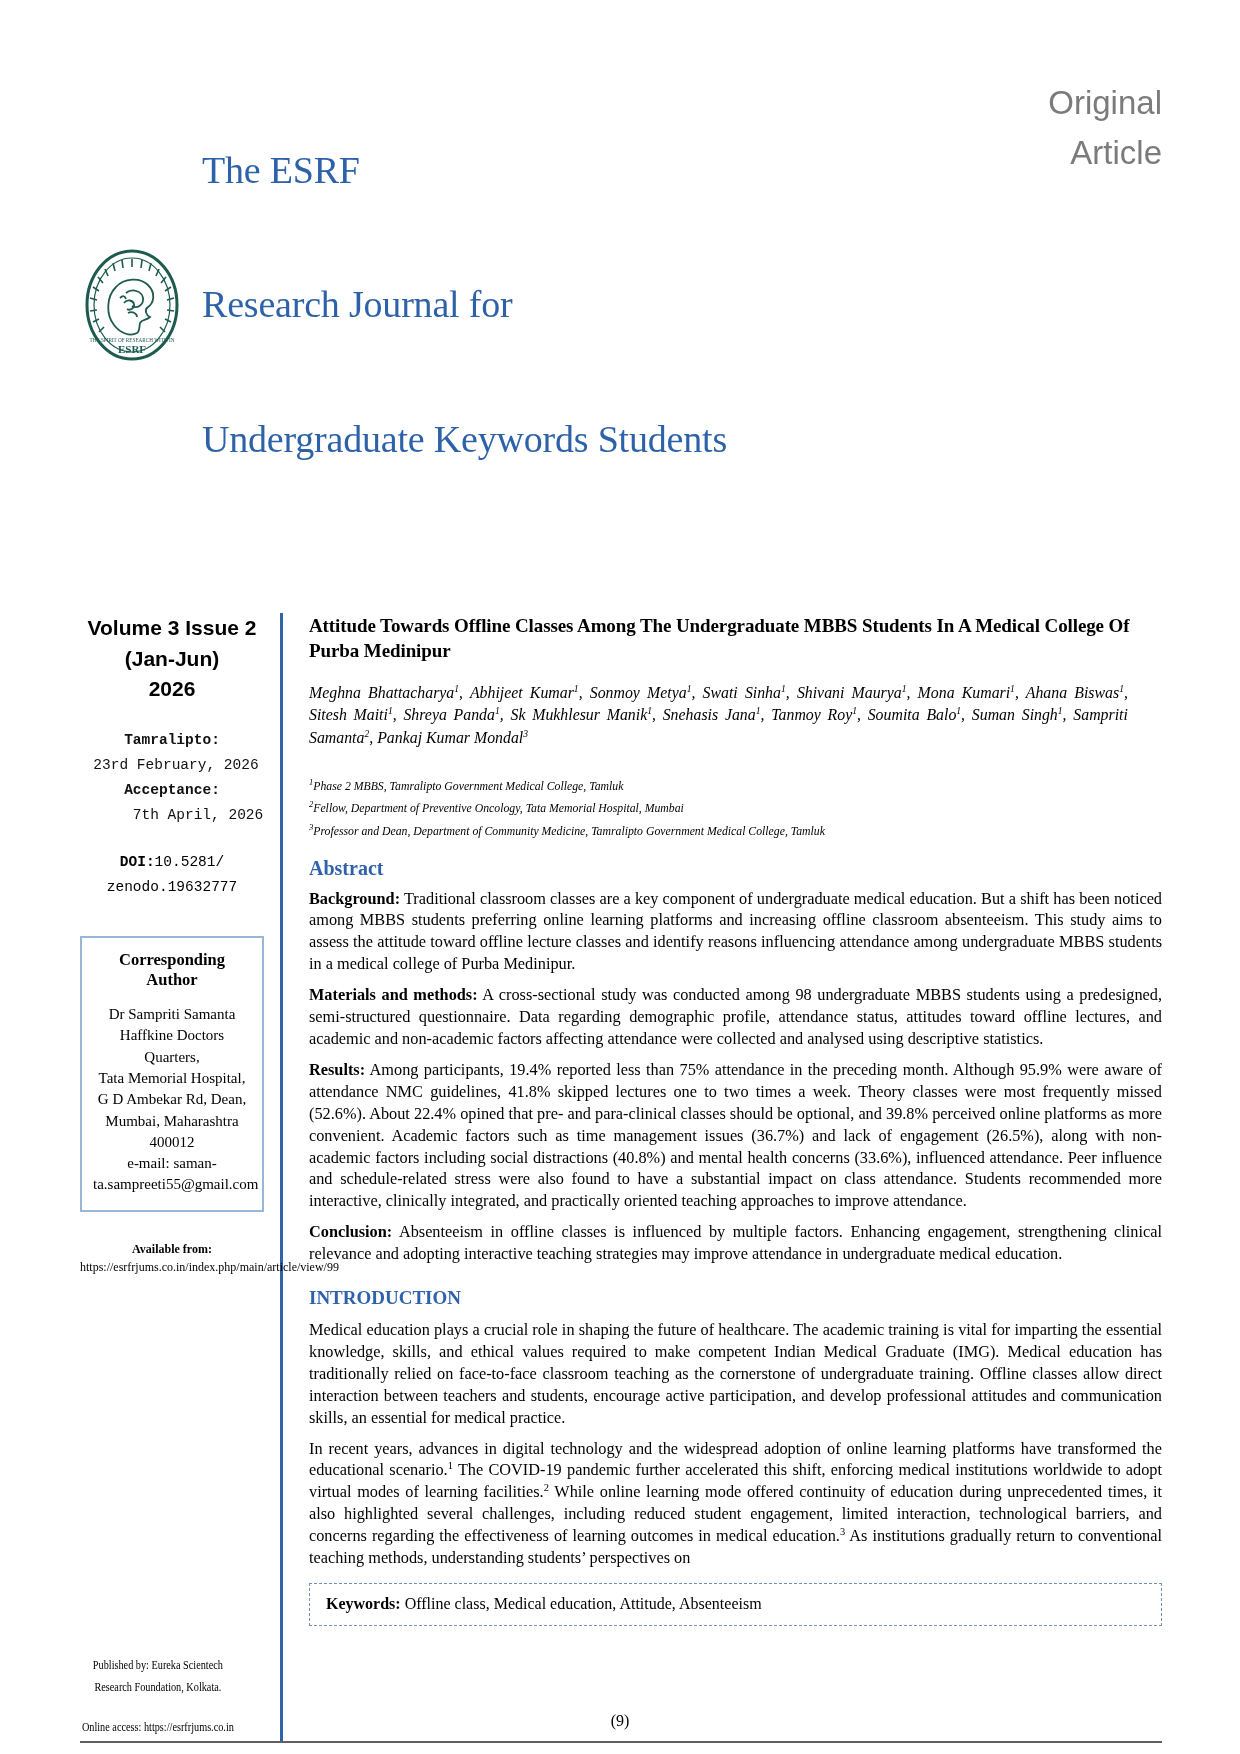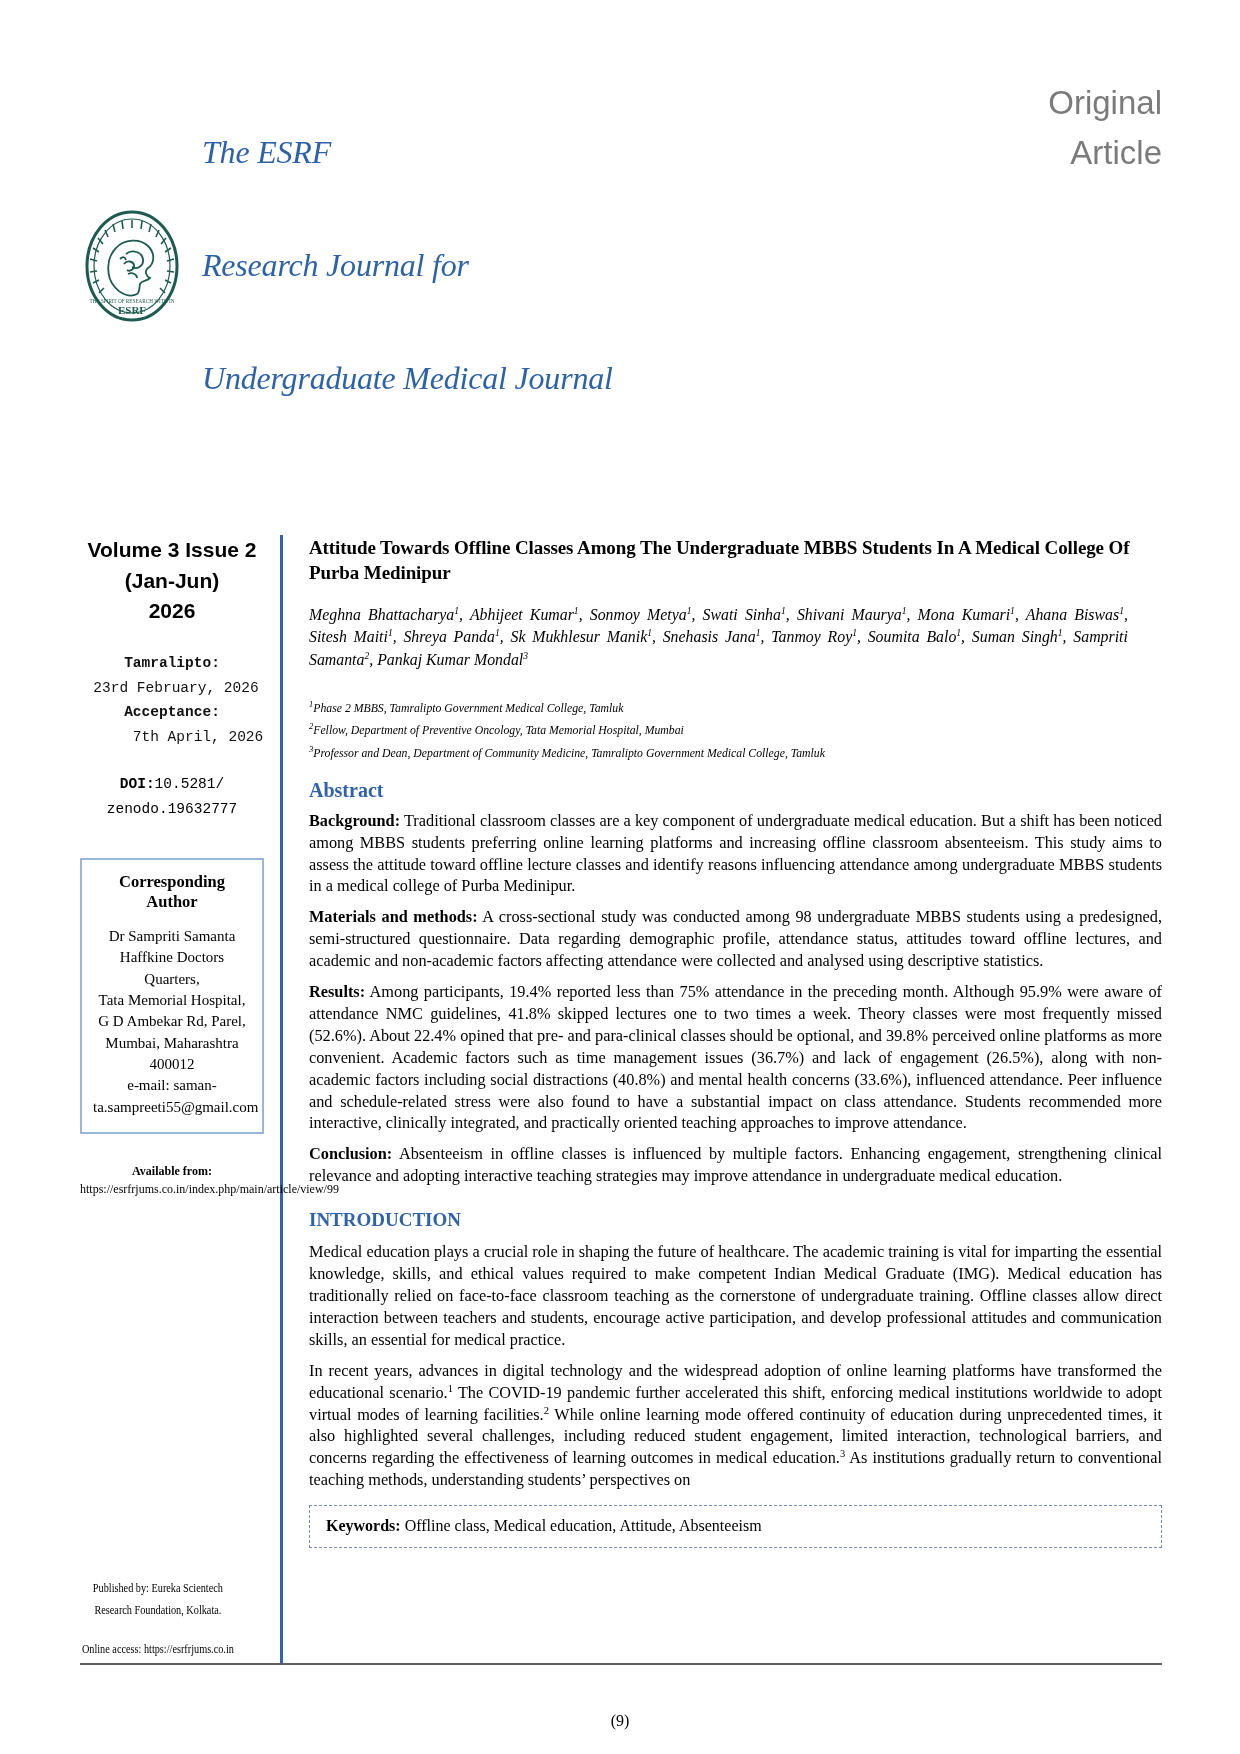--- a/index.html
+++ b/index.html
@@ -38,26 +38,25 @@
   }
   .logo-wrap {
     width: 104px;
     height: 116px;
     flex: 0 0 auto;
     position: relative;
   }
   .journal-title {
     font-family: "Liberation Serif", serif;
     color: #2e62a8;
-    font-size: 32px;
+    font-size: 38px;
     line-height: 1.18;
     font-weight: 400;
     letter-spacing: -0.2px;
     white-space: pre;
-    font-style: italic;
   }
   .journal-title .l1 { display:block; }
   .journal-title .l2 { display:block; }
   .journal-title .l3 { display:block; }
 
   .article-type {
     text-align: right;
     color: #7b7b7b;
     font-family: "Liberation Sans", sans-serif;
     font-size: 33px;
@@ -291,21 +290,21 @@
             <path d="M48 66 C52 64 57 66 57 70"></path>
             <path d="M40 51 C43 48 45 49 46 52"></path>
           </g>
           <text x="52" y="95" text-anchor="middle" font-family="Liberation Serif, serif" font-size="5.2" fill="#1c5b4e">THE SPIRIT OF RESEARCH WITH IN</text>
           <text x="52" y="106" text-anchor="middle" font-family="Liberation Serif, serif" font-size="11" font-weight="bold" fill="#1c5b4e">ESRF</text>
         </svg>
       </div>
       <div class="journal-title">
         <span class="l1">The ESRF</span>
         <span class="l2">Research Journal for</span>
-        <span class="l3">Undergraduate Medical Journal</span>
+        <span class="l3">Undergraduate Keywords Students</span>
       </div>
     </div>
     <div class="article-type">
       <div>Original</div>
       <div>Article</div>
     </div>
   </div>
 
   <div class="content">
 
@@ -327,21 +326,21 @@
         <div><span class="lbl">DOI:</span><span>10.5281/</span></div>
         <div>zenodo.19632777</div>
       </div>
 
       <div class="corr-box">
         <div class="corr-title">Corresponding Author</div>
         <div class="corr-body">
           <span>Dr Sampriti Samanta</span>
           <span>Haffkine Doctors Quarters,</span>
           <span>Tata Memorial Hospital,</span>
-          <span>G D Ambekar Rd, Parel,</span>
+          <span>G D Ambekar Rd, Dean,</span>
           <span>Mumbai, Maharashtra 400012</span>
           <span>e-mail: saman-</span>
           <span>ta.sampreeti55@gmail.com</span>
         </div>
       </div>
 
       <div class="avail">
         <b>Available from:</b>
         <span>https://esrfrjums.co.in/index.php/main/article/view/99</span>
       </div>

